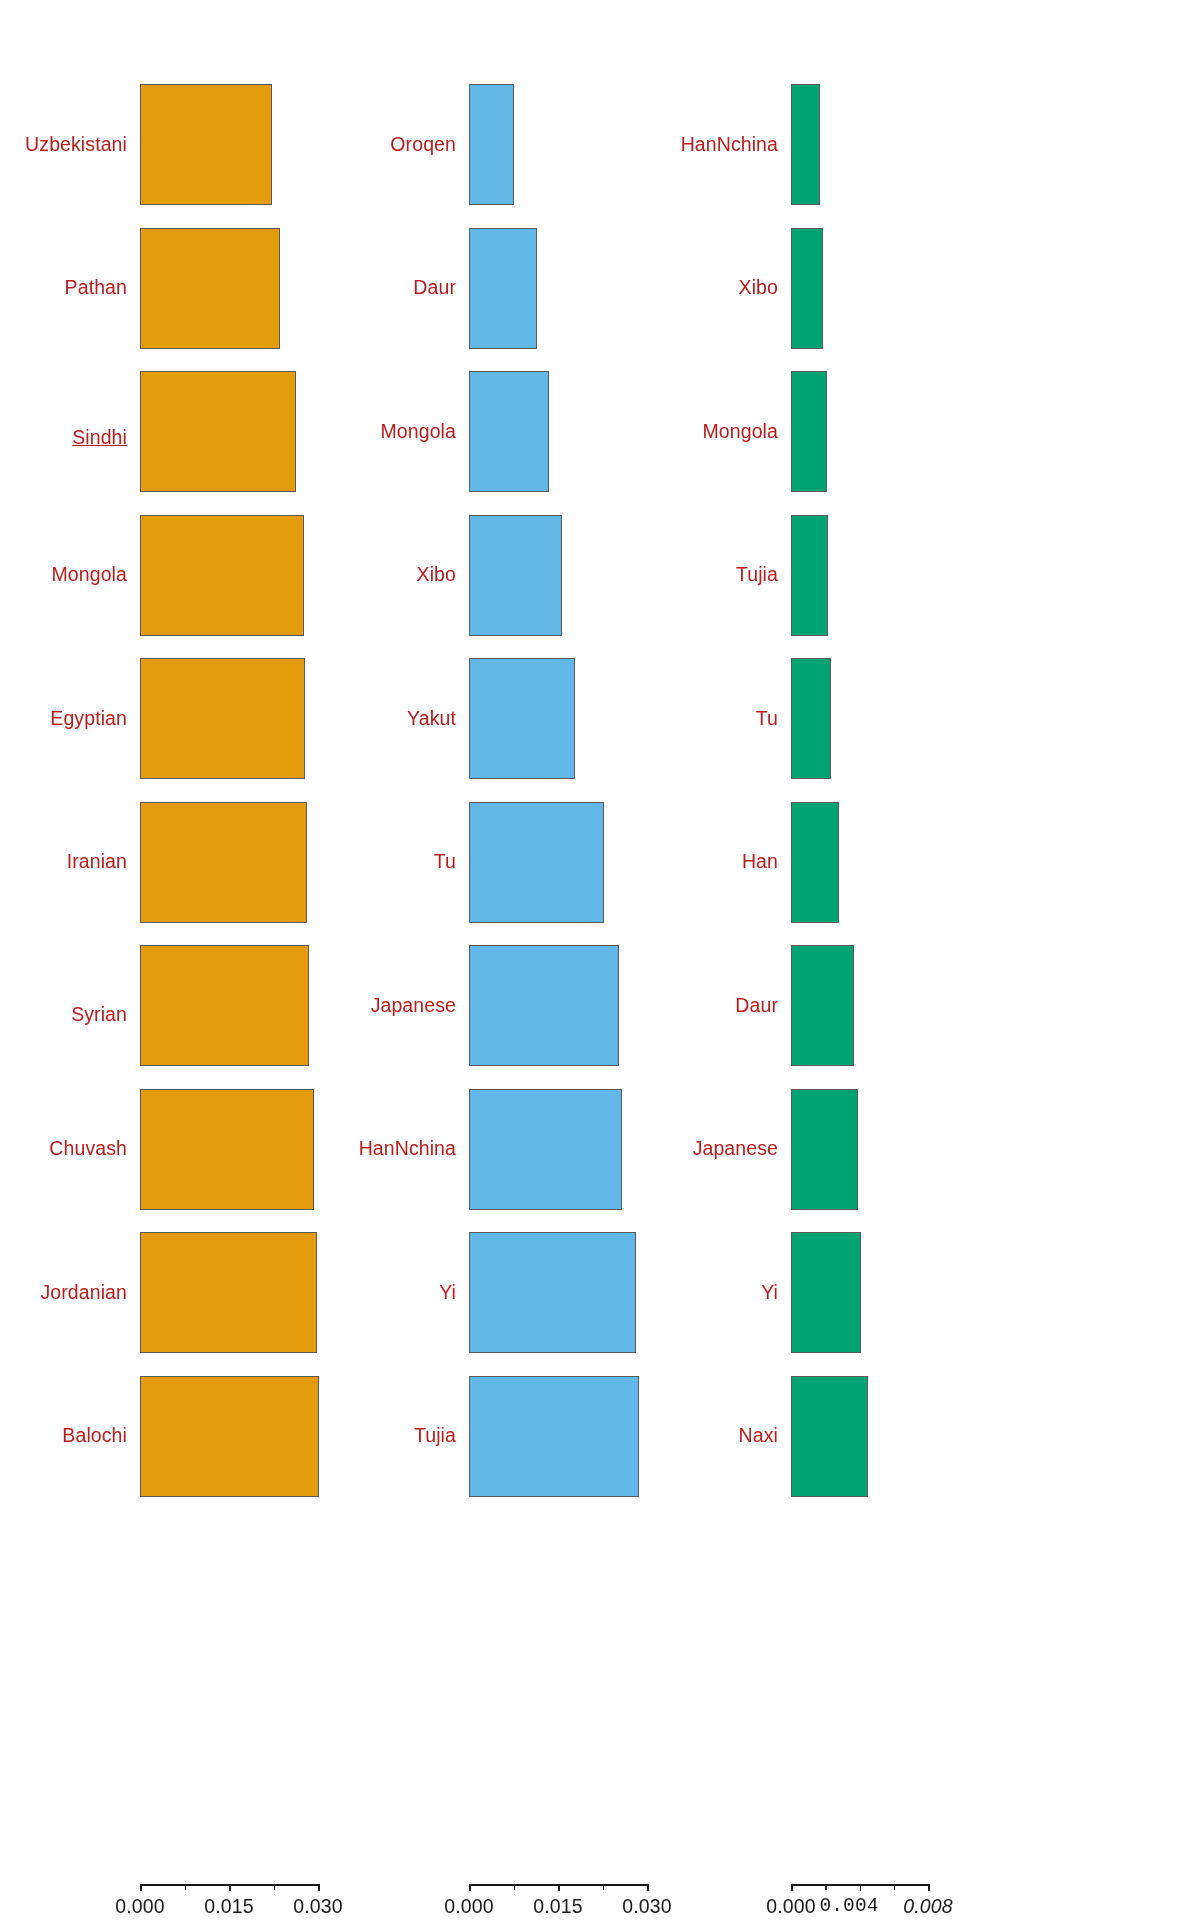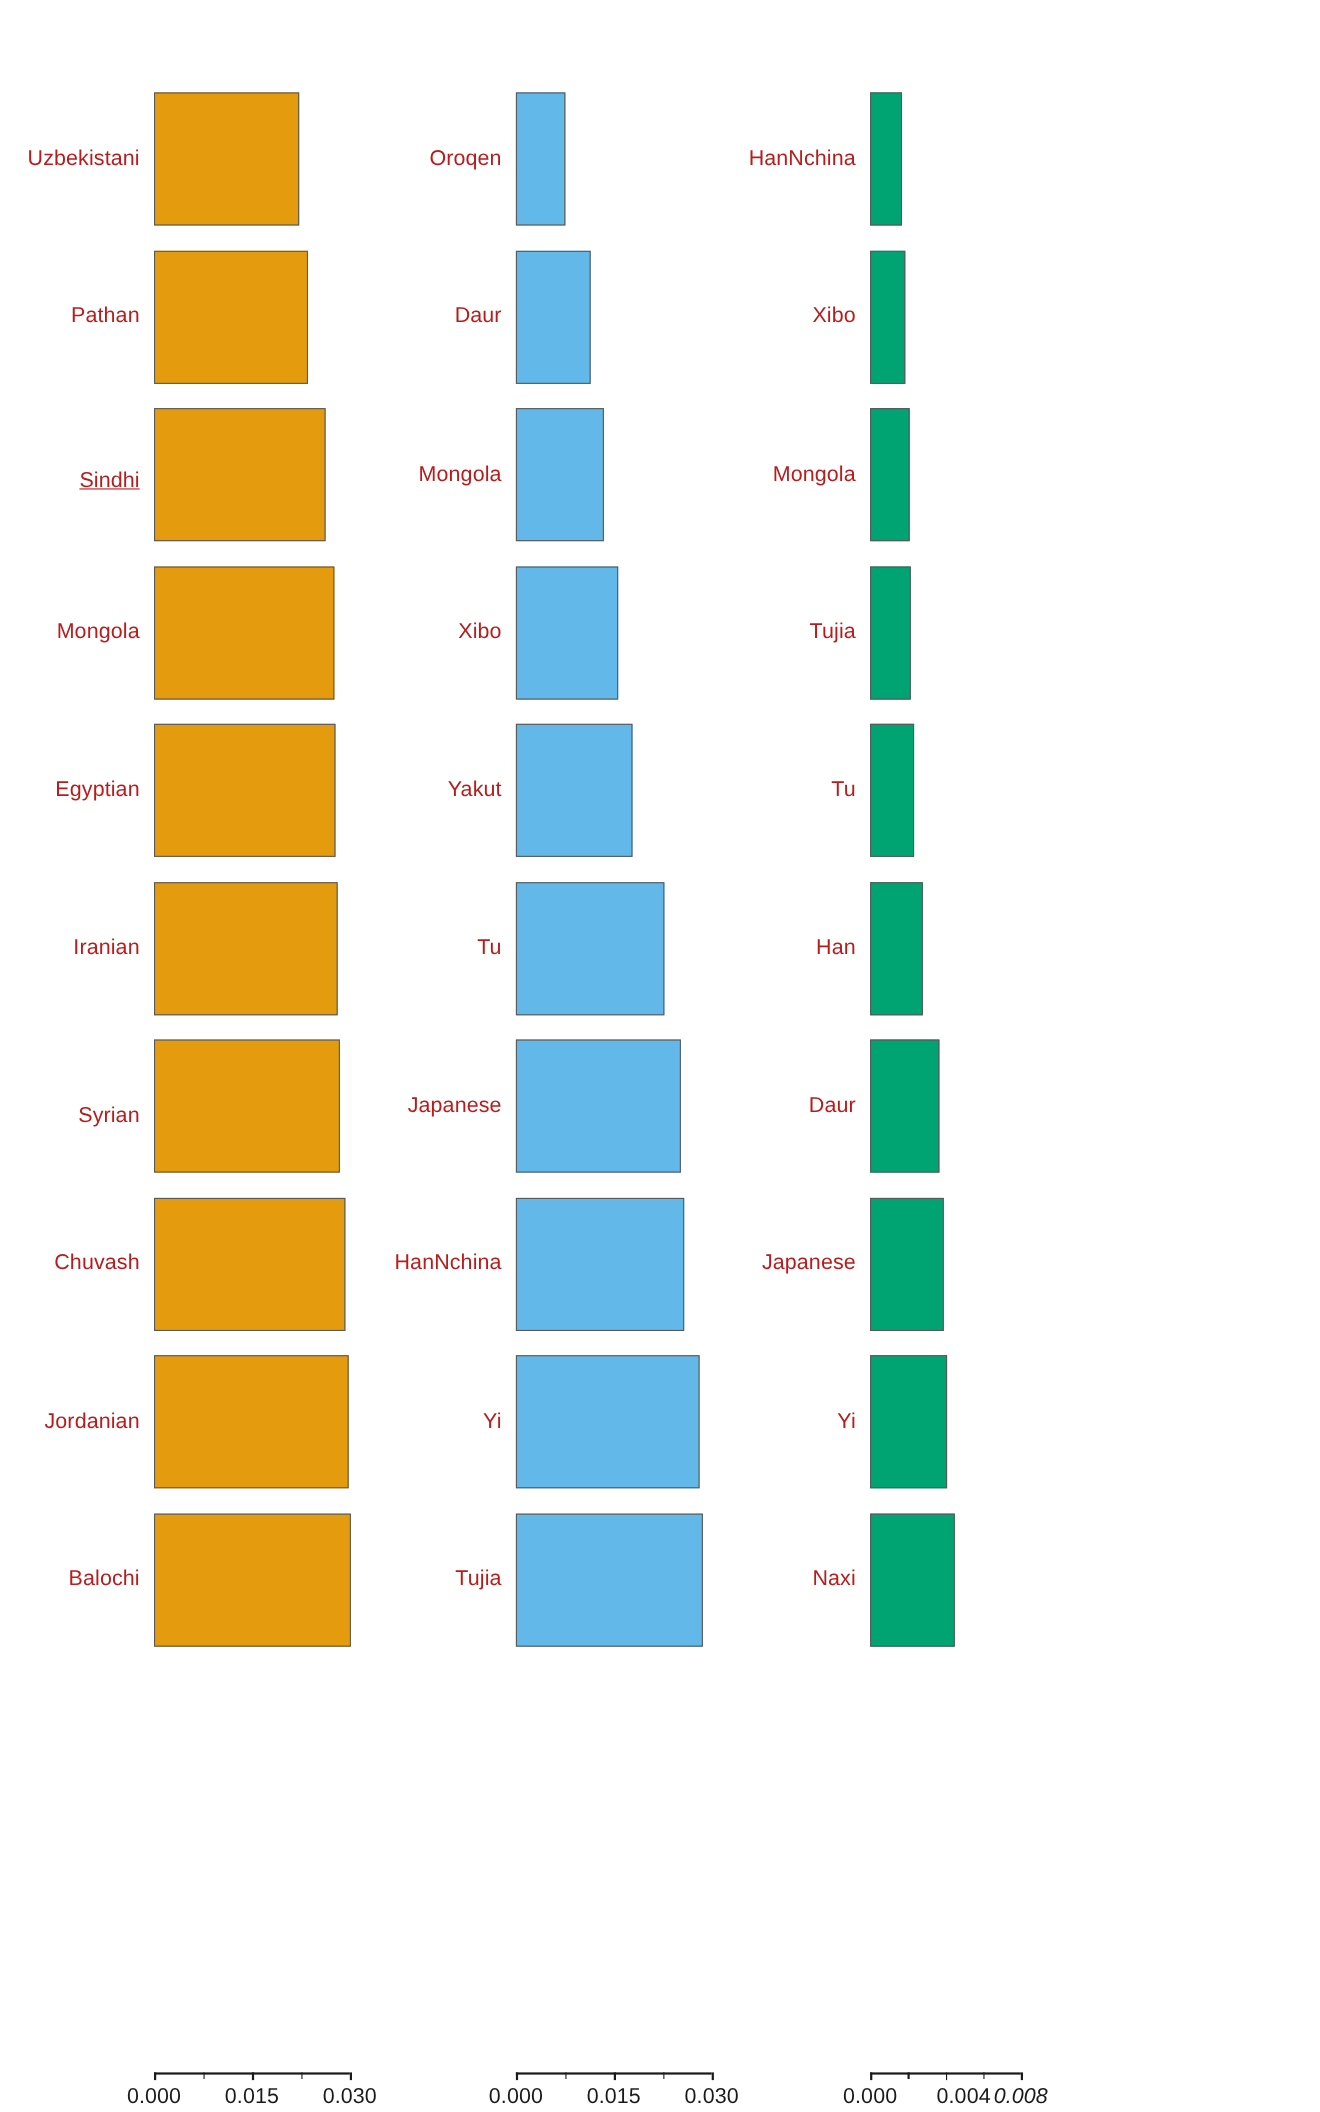--- a/index.html
+++ b/index.html
@@ -176,19 +176,19 @@
         <div class="bar-label" style="right: 422px; top: 1282.5px;">Yi</div>
         <div class="bar" style="left: 16px; top: 1375.5px; width: 77.0625px; height: 121px; background: rgb(0, 164, 114); border-color: rgb(89, 89, 89);"></div>
         <div class="bar-label" style="right: 422px; top: 1426px;">Naxi</div>
       </div>
       <div class="axis" style="top: 1884px; left: 0px; width: 425px;">
         <div class="axis-line" style="left: 16px; width: 137px;"></div>
         <div class="tick" style="left: 16px;"></div>
         <div class="tick-label" style="left: 16px;">0.000</div>
         <div class="tick" style="left: 50.25px; height: 6px;"></div>
         <div class="tick" style="left: 84.5px;"></div>
-        <div class="tick-label" style="left: 101px;">0.004</div>
+        <div class="tick-label" style="left: 74px; font-family: Liberation Mono, monospace;">0.004</div>
         <div class="tick" style="left: 118.75px; height: 6px;"></div>
         <div class="tick" style="left: 153px;"></div>
         <div class="tick-label" style="left: 153px; font-style: italic;">0.008</div>
       </div>
     </div>
   </div>
 
 </body></html>

